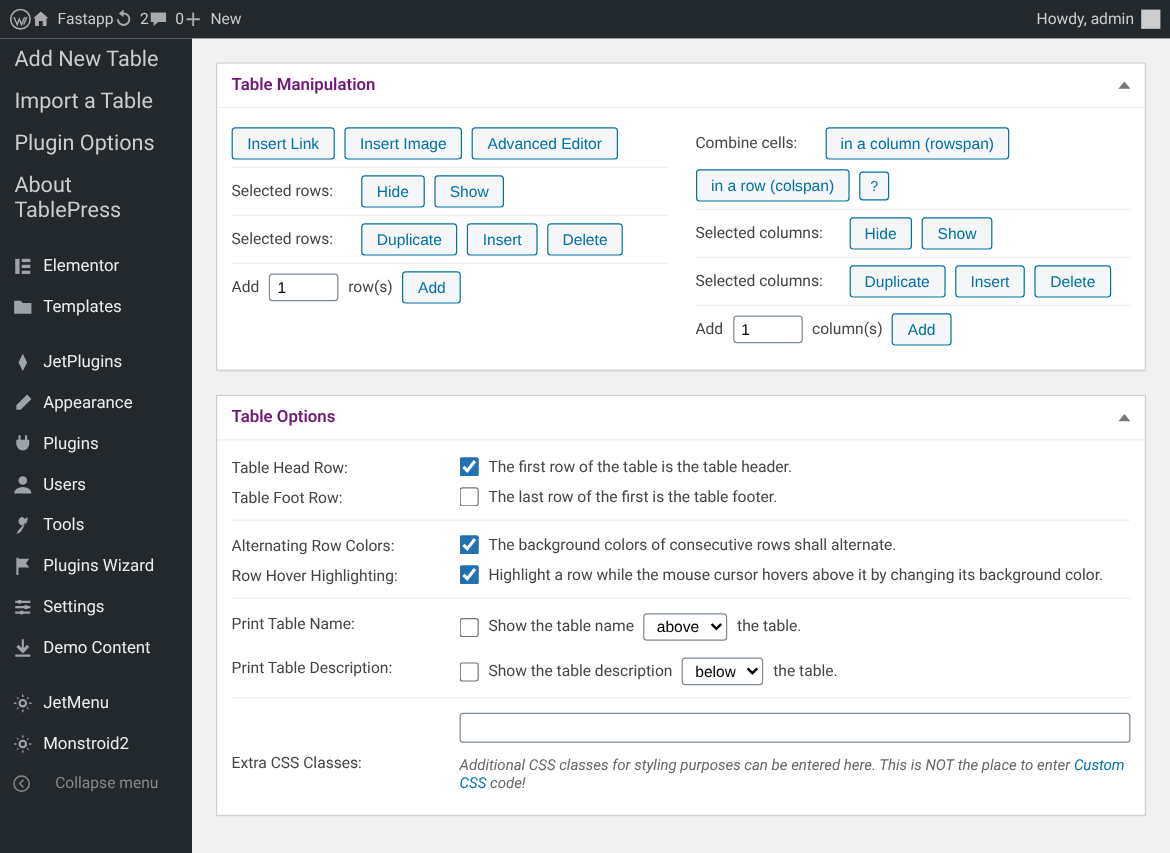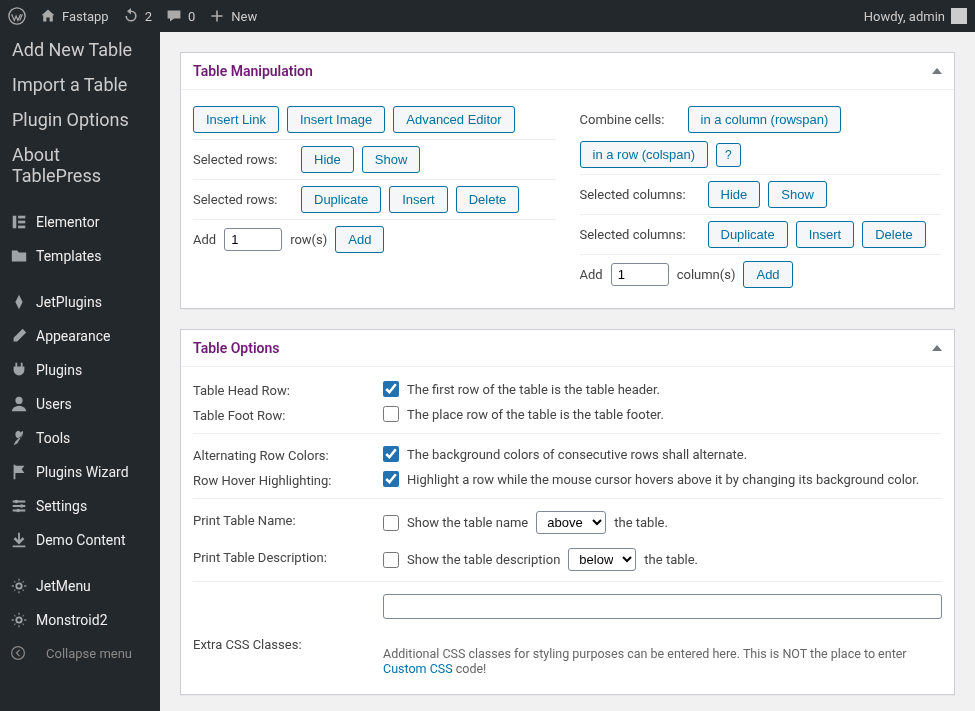--- a/index.html
+++ b/index.html
@@ -1,20 +1,20 @@
 <!DOCTYPE html>
 <html><head>
 <meta charset="utf-8">
 <style>
 * { box-sizing: border-box; margin: 0; padding: 0; }
 body { font-family: -apple-system, BlinkMacSystemFont, "Segoe UI", Roboto, sans-serif; font-size: 13px; color: #444; background: #f1f1f1; width: 975px; height: 711px; overflow: hidden; position: relative; }
 
 
 .adminbar { height: 32px; background: #23282d; color: #eee; display: flex; align-items: center; padding: 0 8px; font-size: 13px; justify-content: space-between; }
-.adminbar-left, .adminbar-right { display: flex; align-items: center; gap: 14px; }
+.adminbar-left, .adminbar-right { display: flex; align-items: center; }
 .adminbar .item { display: flex; align-items: center; gap: 6px; cursor: pointer; color: #ccc; }
 .adminbar .item svg { fill: #aaa; }
 .avatar-sq { width: 16px; height: 16px; background: #ccc; display: inline-block; }
 
 
 .sidebar { position: absolute; top: 32px; left: 0; width: 160px; background: #23282d; color: #eee; height: 679px; overflow: hidden; }
 .sidebar .subitem { padding: 7px 12px; color: #ccc; font-size: 18px; cursor: pointer; }
 .sidebar .mainitem { padding: 8px 10px; display: flex; align-items: center; gap: 8px; color: #eee; font-size: 14px; cursor: pointer; }
 .sidebar .mainitem svg { fill: #9ea3a8; width: 18px; height: 18px; flex-shrink: 0; }
 .sidebar .sep { height: 12px; }
@@ -43,21 +43,21 @@
 
 .opt-row { display: flex; align-items: flex-start; padding: 4px 0; }
 .opt-row.bordered { border-top: 1px solid #eee; padding-top: 12px; margin-top: 6px; }
 .opt-label { width: 190px; font-size: 13px; color: #444; padding-top: 2px; }
 .opt-body { flex: 1; font-size: 13px; color: #444; display: flex; align-items: center; gap: 8px; flex-wrap: wrap; }
 .opt-body.col { flex-direction: column; align-items: stretch; }
 
 input[type=checkbox] { width: 16px; height: 16px; accent-color: #2271b1; cursor: pointer; flex-shrink: 0; }
 select { border: 1px solid #7e8993; border-radius: 3px; padding: 2px 6px; font-size: 13px; background: #fff; cursor: pointer; }
 .text-input { width: 100%; border: 1px solid #7e8993; border-radius: 3px; padding: 4px 6px; font-size: 13px; }
-.help { color: #666; font-size: 12.5px; margin-top: 19px; }
+.help { font-style: italic; color: #666; font-size: 12.5px; margin-top: 4px; }
 .help a { color: #0073aa; cursor: pointer; }
 </style>
 </head>
 <body>
 
 <div class="adminbar">
   <div class="adminbar-left">
     <span class="item">
         <svg viewBox="0 0 20 20" width="18" height="18">
           <circle cx="10" cy="10" r="9" fill="none" stroke="#aaa" stroke-width="1.5"></circle>
@@ -267,21 +267,21 @@
         <div class="opt-label">Table Head Row:</div>
         <div class="opt-body">
             <input type="checkbox" checked="" style="">
             <span>The first row of the table is the table header.</span>
           </div>
       </div>
       <div class="opt-row">
         <div class="opt-label">Table Foot Row:</div>
         <div class="opt-body">
             <input type="checkbox" style="">
-            <span>The place row of the table is the table footer.</span>
+            <span>The last row of the first is the table footer.</span>
           </div>
       </div>
       <div class="opt-row bordered">
         <div class="opt-label">Alternating Row Colors:</div>
         <div class="opt-body">
             <input type="checkbox" checked="" style="">
             <span>The background colors of consecutive rows shall alternate.</span>
           </div>
       </div>
       <div class="opt-row">

